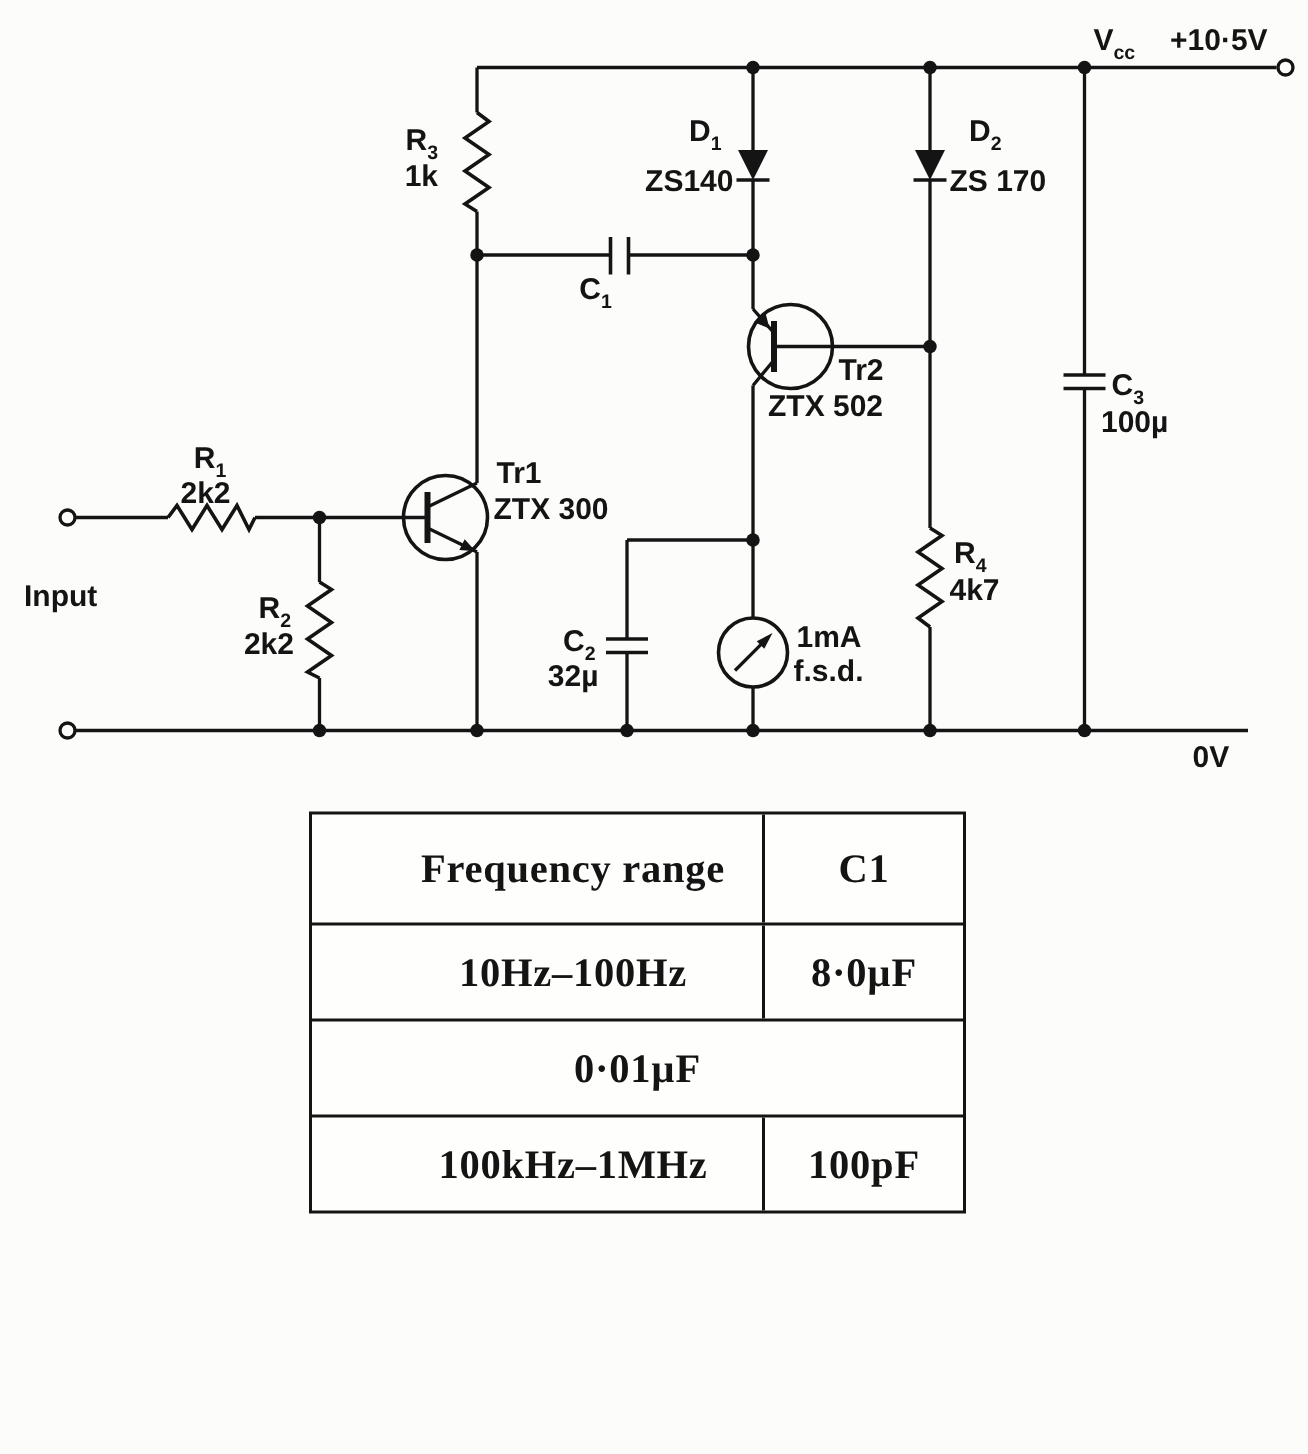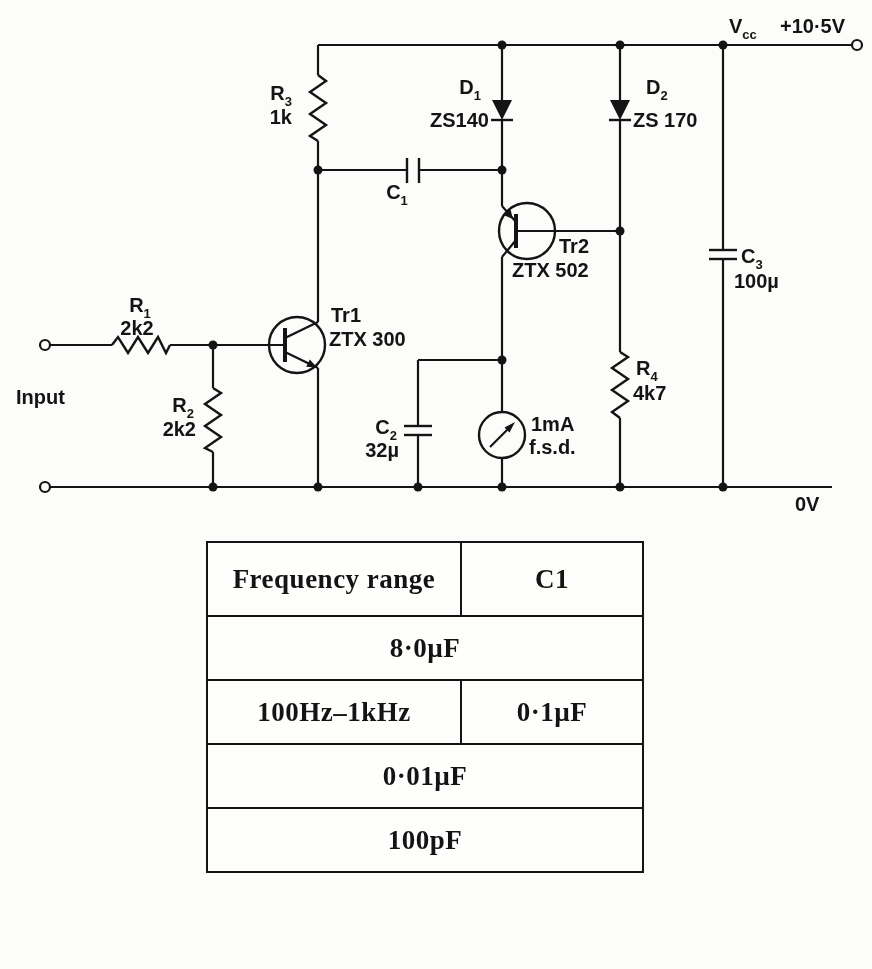--- a/index.html
+++ b/index.html
@@ -27,21 +27,21 @@
     border:2.5px solid #141414;background:#fefefc;
   }
   .trow{display:flex;height:62px;border-bottom:2.5px solid #141414;}
   .trow:last-child{border-bottom:none;}
   .trow.header{height:72px;}
   .cell{
     display:flex;align-items:center;justify-content:center;
     font-family:"Liberation Serif",serif;font-weight:700;
     font-size:27px;color:#141414;letter-spacing:.5px;
   }
-  .cell.col1{width:252px;border-right:2.5px solid #141414;}
+  .cell.col1{width:252px;border-right:2.5px solid #141414;padding-left:48px;}
   .cell.col2{flex:1;}
 </style>
 </head>
 <body>
 
 <div id="stage">
 
 <svg viewBox="0 0 872 530" width="872" height="530">
 
   <path class="wire" d="M318,45 H851"></path>
@@ -188,27 +188,25 @@
   <text class="lbl" x="531" y="431">1mA</text>
   <text class="lbl" x="529" y="454">f.s.d.</text>
 </svg>
 
 <div class="table-wrap">
   <div class="trow header">
     <div class="cell col1">Frequency range</div>
     <div class="cell col2">C1</div>
   </div>
   <div class="trow">
+    <div class="cell col1">10Hz–100Hz</div>
     <div class="cell col2">8·0µF</div>
-  </div>
-  <div class="trow">
-    <div class="cell col1">100Hz–1kHz</div>
-    <div class="cell col2">0·1µF</div>
   </div>
   <div class="trow">
     <div class="cell col2">0·01µF</div>
   </div>
   <div class="trow">
+    <div class="cell col1">100kHz–1MHz</div>
     <div class="cell col2">100pF</div>
   </div>
 </div>
 
 </div>
 
 </body></html>

